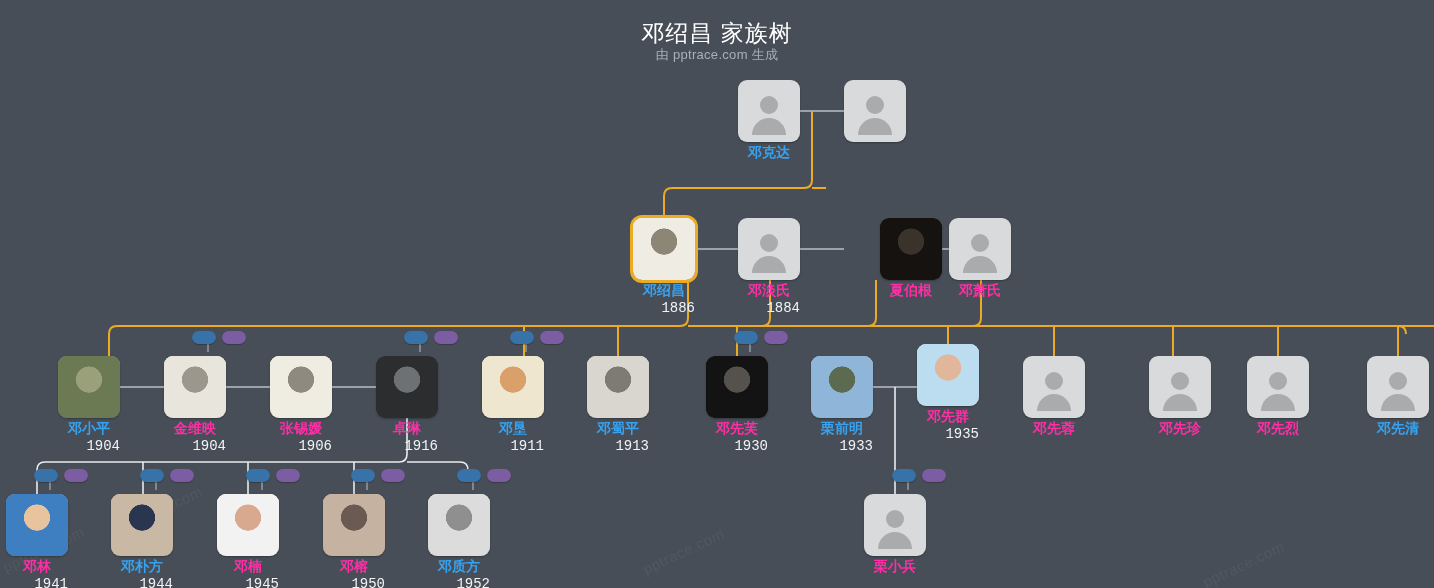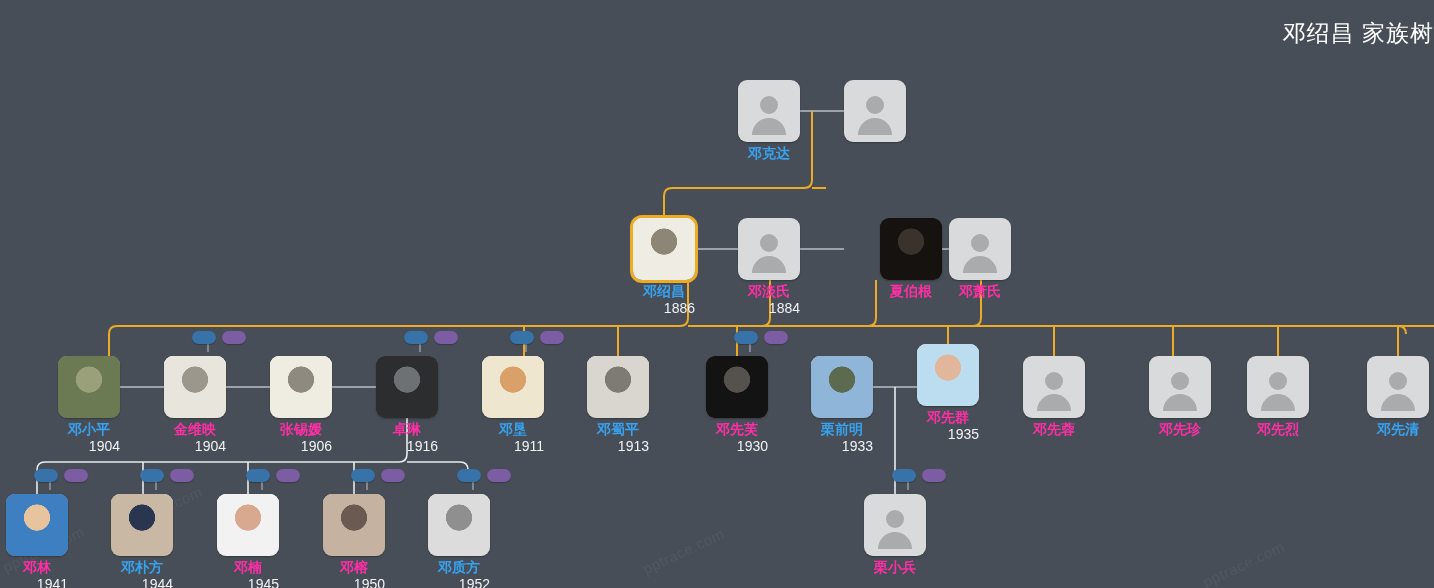--- a/index.html
+++ b/index.html
@@ -16,37 +16,37 @@
   
   .wm{
     position:absolute;color:rgba(255,255,255,.055);
     font-size:15px;letter-spacing:.5px;
     transform:rotate(-25deg);transform-origin:left top;
     pointer-events:none;user-select:none;white-space:nowrap;
   }
 
   
   .title{
-    position:absolute;left:0;right:0;top:18px;text-align:right;
+    position:absolute;left:0;right:0;top:18px;text-align:center;
     color:#fff;font-size:23px;font-weight:400;letter-spacing:1px;
   }
   .subtitle{
     position:absolute;left:0;right:0;top:46px;text-align:center;
     color:#a9b0ba;font-size:13px;letter-spacing:.3px;
   }
 
   
   svg.links{position:absolute;left:0;top:0;width:1434px;height:588px;pointer-events:none;}
   .lnk-parent{fill:none;stroke:#edab24;stroke-width:2;}
   .lnk-spouse{fill:none;stroke:#b9bfc7;stroke-width:1.6;}
   .lnk-child{fill:none;stroke:#e9ecef;stroke-width:1.6;}
   .lnk-badge{fill:none;stroke:#9aa2ad;stroke-width:1.4;}
 
   
-  .person{position:absolute;width:62px;}
+  .person{position:absolute;width:62px;font-family:Liberation Mono, monospace;}
   .photo{
     width:62px;height:62px;border-radius:9px;overflow:hidden;
     background:#d9dadc;position:relative;
     box-shadow:0 1px 2px rgba(0,0,0,.28);
     display:block;
   }
   .person.focus .photo{
     box-shadow:0 0 0 3px #edab24, 0 1px 3px rgba(0,0,0,.4);
     border-radius:9px;
   }
@@ -75,20 +75,21 @@
 <body>
 
 <div id="stage">
 
   <div class="wm" style="left:0px;top:560px;">pptrace.com</div>
   <div class="wm" style="left:118px;top:520px;">pptrace.com</div>
   <div class="wm" style="left:640px;top:562px;">pptrace.com</div>
   <div class="wm" style="left:1200px;top:575px;">pptrace.com</div>
 
   <div class="title">邓绍昌 家族树</div>
+  <div class="subtitle">由 pptrace.com 生成</div>
 
   <svg class="links" viewBox="0 0 1434 588">
 
     <path class="lnk-spouse" d="M800,111 H844"></path>
 
     <path class="lnk-parent" d="M812,111 V180 Q812,188 804,188 H672 Q664,188 664,196 V218"></path>
     <path class="lnk-parent" d="M812,188 H826"></path>
 
     <path class="lnk-spouse" d="M695,249 H738"></path>
     <path class="lnk-spouse" d="M800,249 H844"></path>

